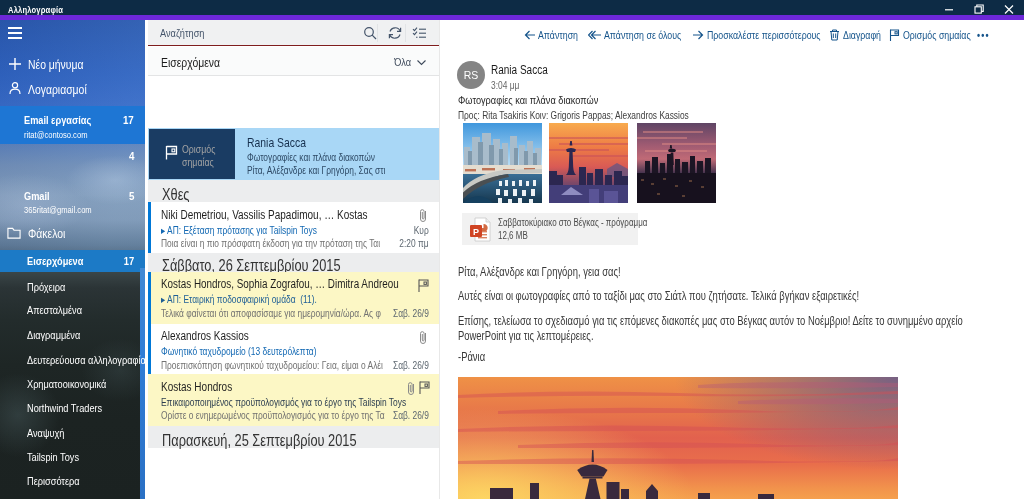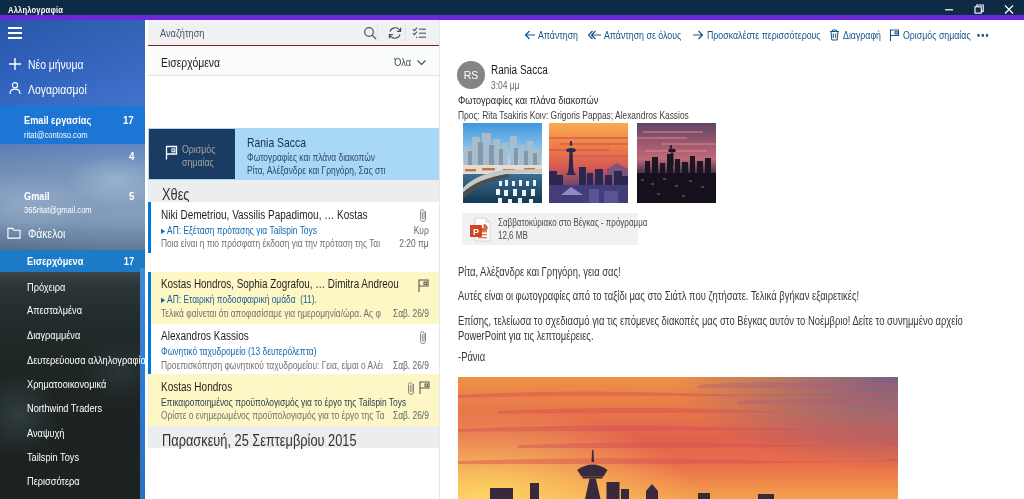--- a/index.html
+++ b/index.html
@@ -195,20 +195,23 @@
     <div class="nm">Niki Demetriou, Vassilis Papadimou, … Kostas</div>
     <div class="sj">▸ ΑΠ: Εξέταση πρότασης για Tailspin Toys</div>
     <div class="pv">Ποια είναι η πιο πρόσφατη έκδοση για την πρόταση της Ται</div>
     <div class="tm" style="top:22px">Κυρ</div>
     <div class="tm" style="top:35px">2:20 πμ</div>
     <svg class="abs" style="right:12px;top:6px" width="8" height="15" viewBox="0 0 8 15">
         <path d="M6.5 3 V11 A2.5 2.5 0 0 1 1.5 11 V3.5 A1.8 1.8 0 0 1 5.1 3.5 V10 A0.9 0.9 0 0 1 3.3 10 V4" fill="none" stroke="#8a8a8a" stroke-width="1"></path>
       </svg>
   </div>
 
+  <div class="dsep" style="top:232.5px;height:19px;">
+      <span>Σάββατο, 26 Σεπτεμβρίου 2015</span>
+    </div>
 
   <div class="mrow unread yellow" style="top:251.5px;height:66px;">
     <div class="nm" style="transform:scaleX(.79)">Kostas Hondros, Sophia Zografou, … Dimitra Andreou</div>
     <div class="sj" style="color:#1d5e96">▸ ΑΠ: Εταιρική ποδοσφαιρική ομάδα&nbsp; (11).</div>
     <div class="pv">Τελικά φαίνεται ότι αποφασίσαμε για ημερομηνία/ώρα. Ας φ</div>
     <div class="tm" style="top:35px">Σαβ. 26/9</div>
     <svg class="abs" style="right:10px;top:7px" width="11" height="13" viewBox="0 0 11 13">
         <path d="M1 0.5 V13" stroke="#555" stroke-width="1.1"></path>
         <path d="M1 1 H10 V7 H1" fill="none" stroke="#555" stroke-width="1.1"></path>
         <rect x="6" y="3" width="2.4" height="2.4" fill="none" stroke="#555" stroke-width="1"></rect>

